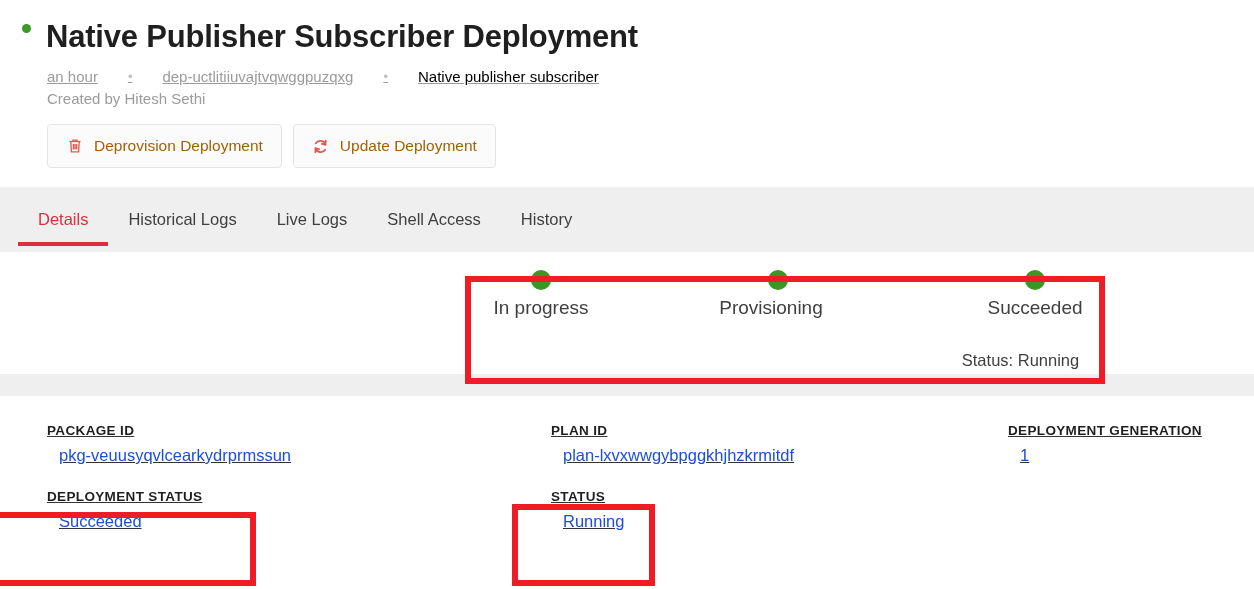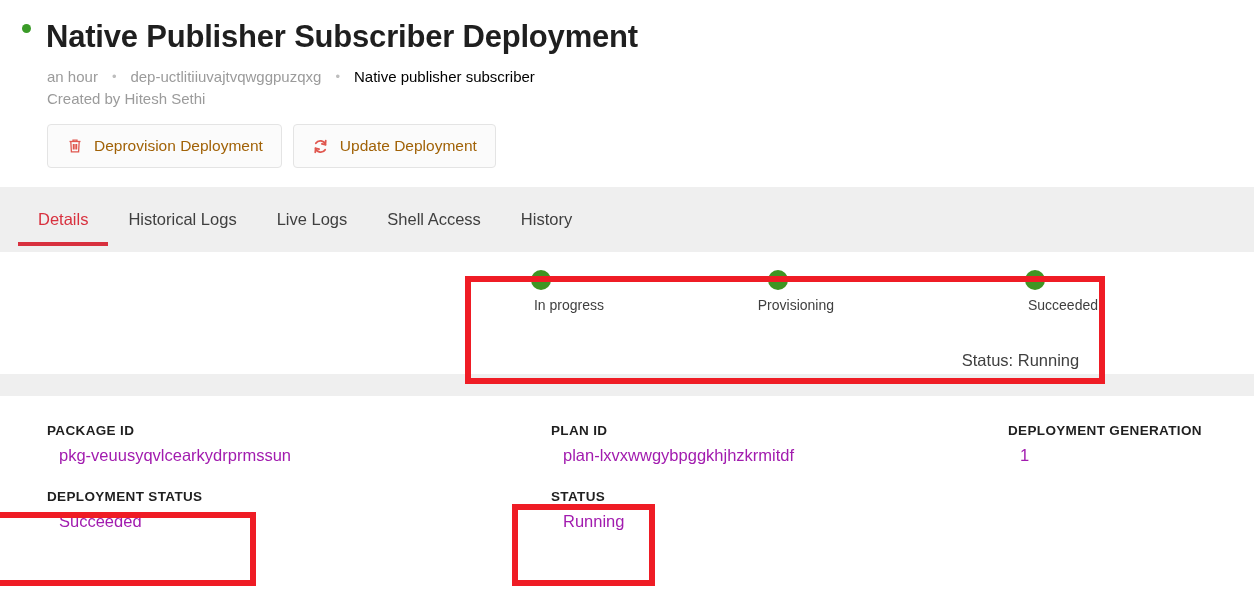--- a/index.html
+++ b/index.html
@@ -42,22 +42,23 @@
     line-height: 1.1;
     white-space: nowrap;
   }
 
   .meta-row {
     padding: 14px 0 0 47px;
     font-size: 15px;
     color: #9b9b9b;
     display: flex;
     align-items: center;
-    gap: 0;
-    white-space: nowrap;
+    gap: 16px;
+    white-space: nowrap;
+    text-decoration: underline;
   }
   .meta-item { color: #9b9b9b; }
   .meta-sep {
     color: #bdbdbd;
     padding: 0 14px;
     font-size: 13px;
   }
   .meta-link {
     color: #000000;
     text-decoration: none;
@@ -166,24 +167,24 @@
   .step-dot.s1 { left: 53px; }
   .step-dot.s2 { left: 290px; }
   .step-dot.s3 { right: 53px; }
   .step-labels {
     position: relative;
     margin-top: 3px;
     height: 26px;
   }
   .step-label {
     position: absolute;
-    font-size: 14px;
+    font-size: 19px;
     color: #3f3f3f;
     white-space: nowrap;
-    text-align: right;
+    text-align: center;
   }
   .step-label.l1 { left: 0px; width: 126px; }
   .step-label.l2 { left: 230px; width: 126px; }
   .step-label.l3 { right: 0px; width: 126px; }
   .step-sub {
     position: absolute;
     right: 0px;
     top: 54px;
     width: 155px;
     text-align: center;
@@ -195,40 +196,41 @@
   
   .band {
     background: #efefef;
     height: 22px;
   }
 
   
   .details {
     position: relative;
     padding-top: 27px;
+    text-decoration: underline;
   }
   .detail-row {
     display: flex;
     position: relative;
   }
   .detail-col {
     box-sizing: border-box;
   }
   .col-1 { width: 504px; padding-left: 47px; }
   .col-2 { width: 504px; padding-left: 47px; }
   .col-3 { width: 246px; padding-left: 0px; }
   .d-label {
     font-size: 13.5px;
     font-weight: bold;
     color: #1f1f1f;
     letter-spacing: 0.35px;
   }
   .d-value {
     font-size: 16.5px;
-    color: #a21caf;
+    color: #1d4ed8;
     padding-left: 12px;
     padding-top: 8px;
     white-space: nowrap;
   }
   .row2 { margin-top: 24px; }
 
   
   .annot {
     position: absolute;
     border: 6px solid #ef1c25;

